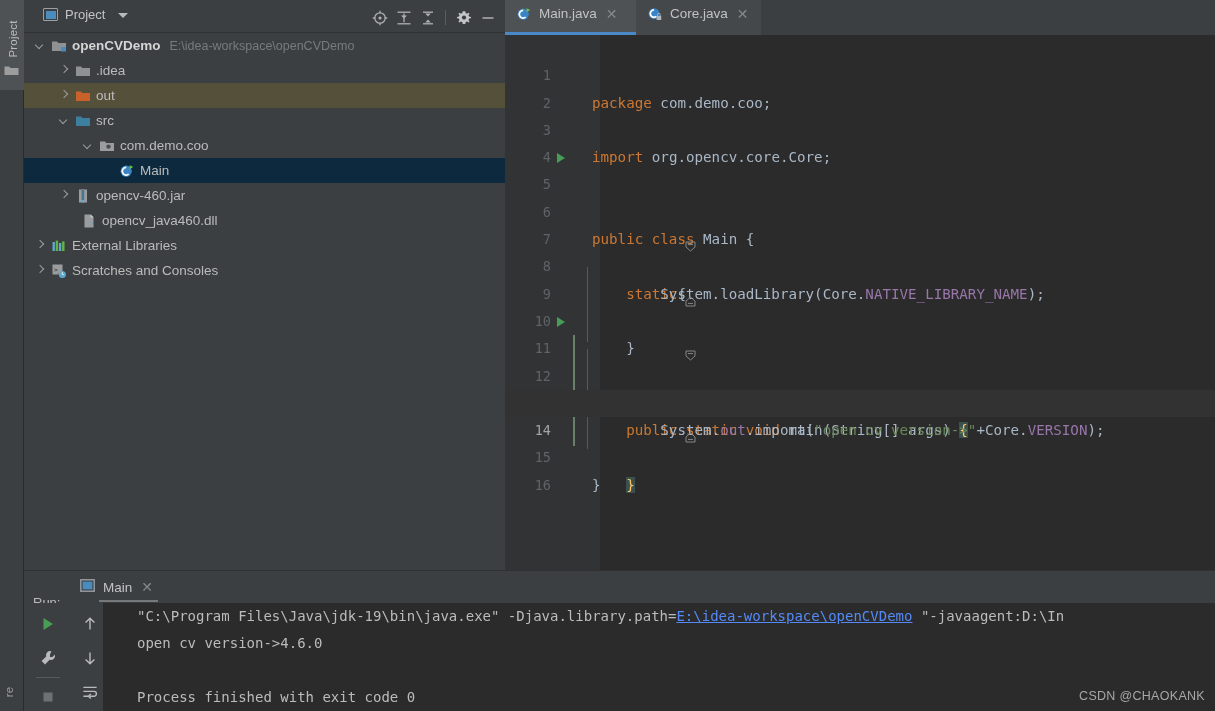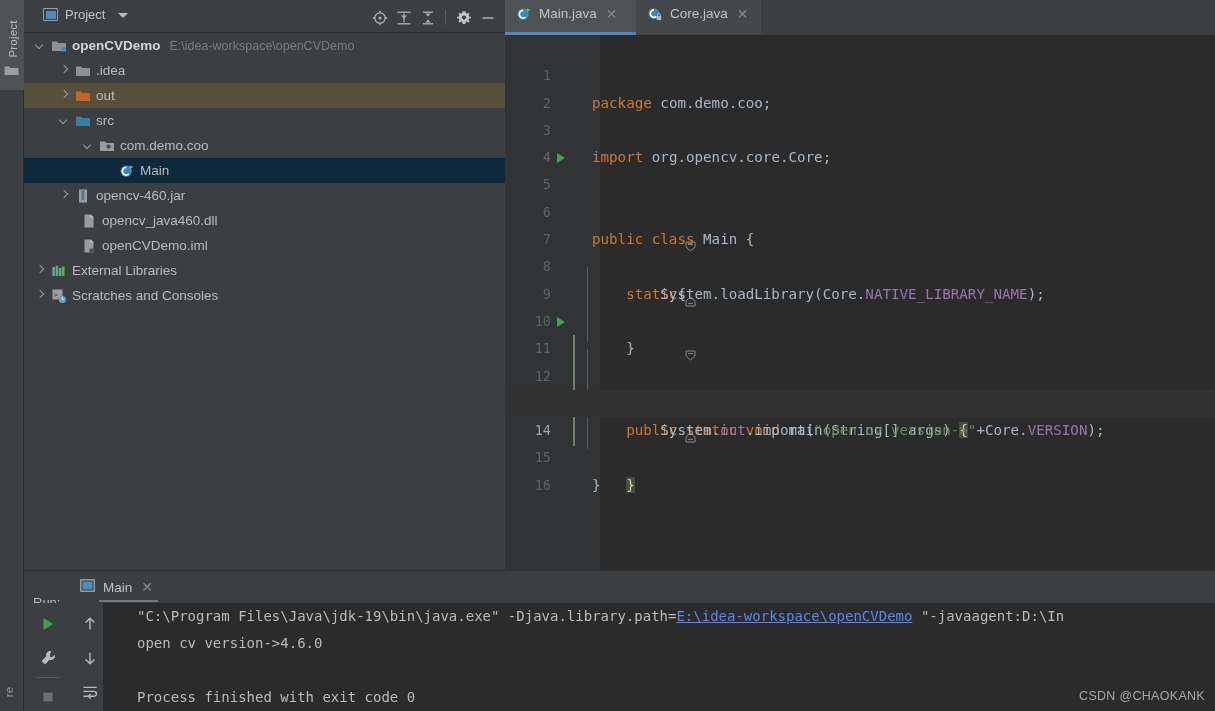--- a/index.html
+++ b/index.html
@@ -321,30 +321,20 @@
         <span class="ticon">
           <svg width="16" height="16" viewBox="0 0 16 16">
             <path d="M3.5 1.5 L10 1.5 L12.5 4 L12.5 14.5 L3.5 14.5 Z" fill="#9a9c9e"></path>
             <path d="M9.6 1.5 L9.6 4.4 L12.5 4.4" fill="#c7c9cb"></path>
             <text x="8" y="13.5" font-size="7" fill="#5fa8cc" font-family="monospace">?</text>
           </svg>
         </span>
         <span class="tlabel">opencv_java460.dll</span>
       </div>
 
-      <div class="trow" style="padding-left:57px;">
-        <span class="ticon">
-          <svg width="16" height="16" viewBox="0 0 16 16">
-            <path d="M3.5 1.5 L10 1.5 L12.5 4 L12.5 14.5 L3.5 14.5 Z" fill="#9a9c9e"></path>
-            <path d="M9.6 1.5 L9.6 4.4 L12.5 4.4" fill="#c7c9cb"></path>
-            <rect x="8.6" y="10.6" width="3.6" height="3.6" fill="#4b4d4f"></rect>
-          </svg>
-        </span>
-        <span class="tlabel">openCVDemo.iml</span>
-      </div>
 
       <div class="trow" style="padding-left:12px;">
         <span class="arrow right"></span>
         <span class="ticon" style="margin-left:6px;">
           <svg width="16" height="16" viewBox="0 0 16 16">
             <rect x="1.5" y="4" width="2.4" height="9" fill="#5fa8cc"></rect>
             <rect x="4.7" y="2.6" width="2.4" height="10.4" fill="#62b543"></rect>
             <rect x="7.9" y="5" width="2.4" height="8" fill="#5fa8cc"></rect>
             <rect x="11.1" y="3.4" width="2.4" height="9.6" fill="#62b543"></rect>
           </svg>

